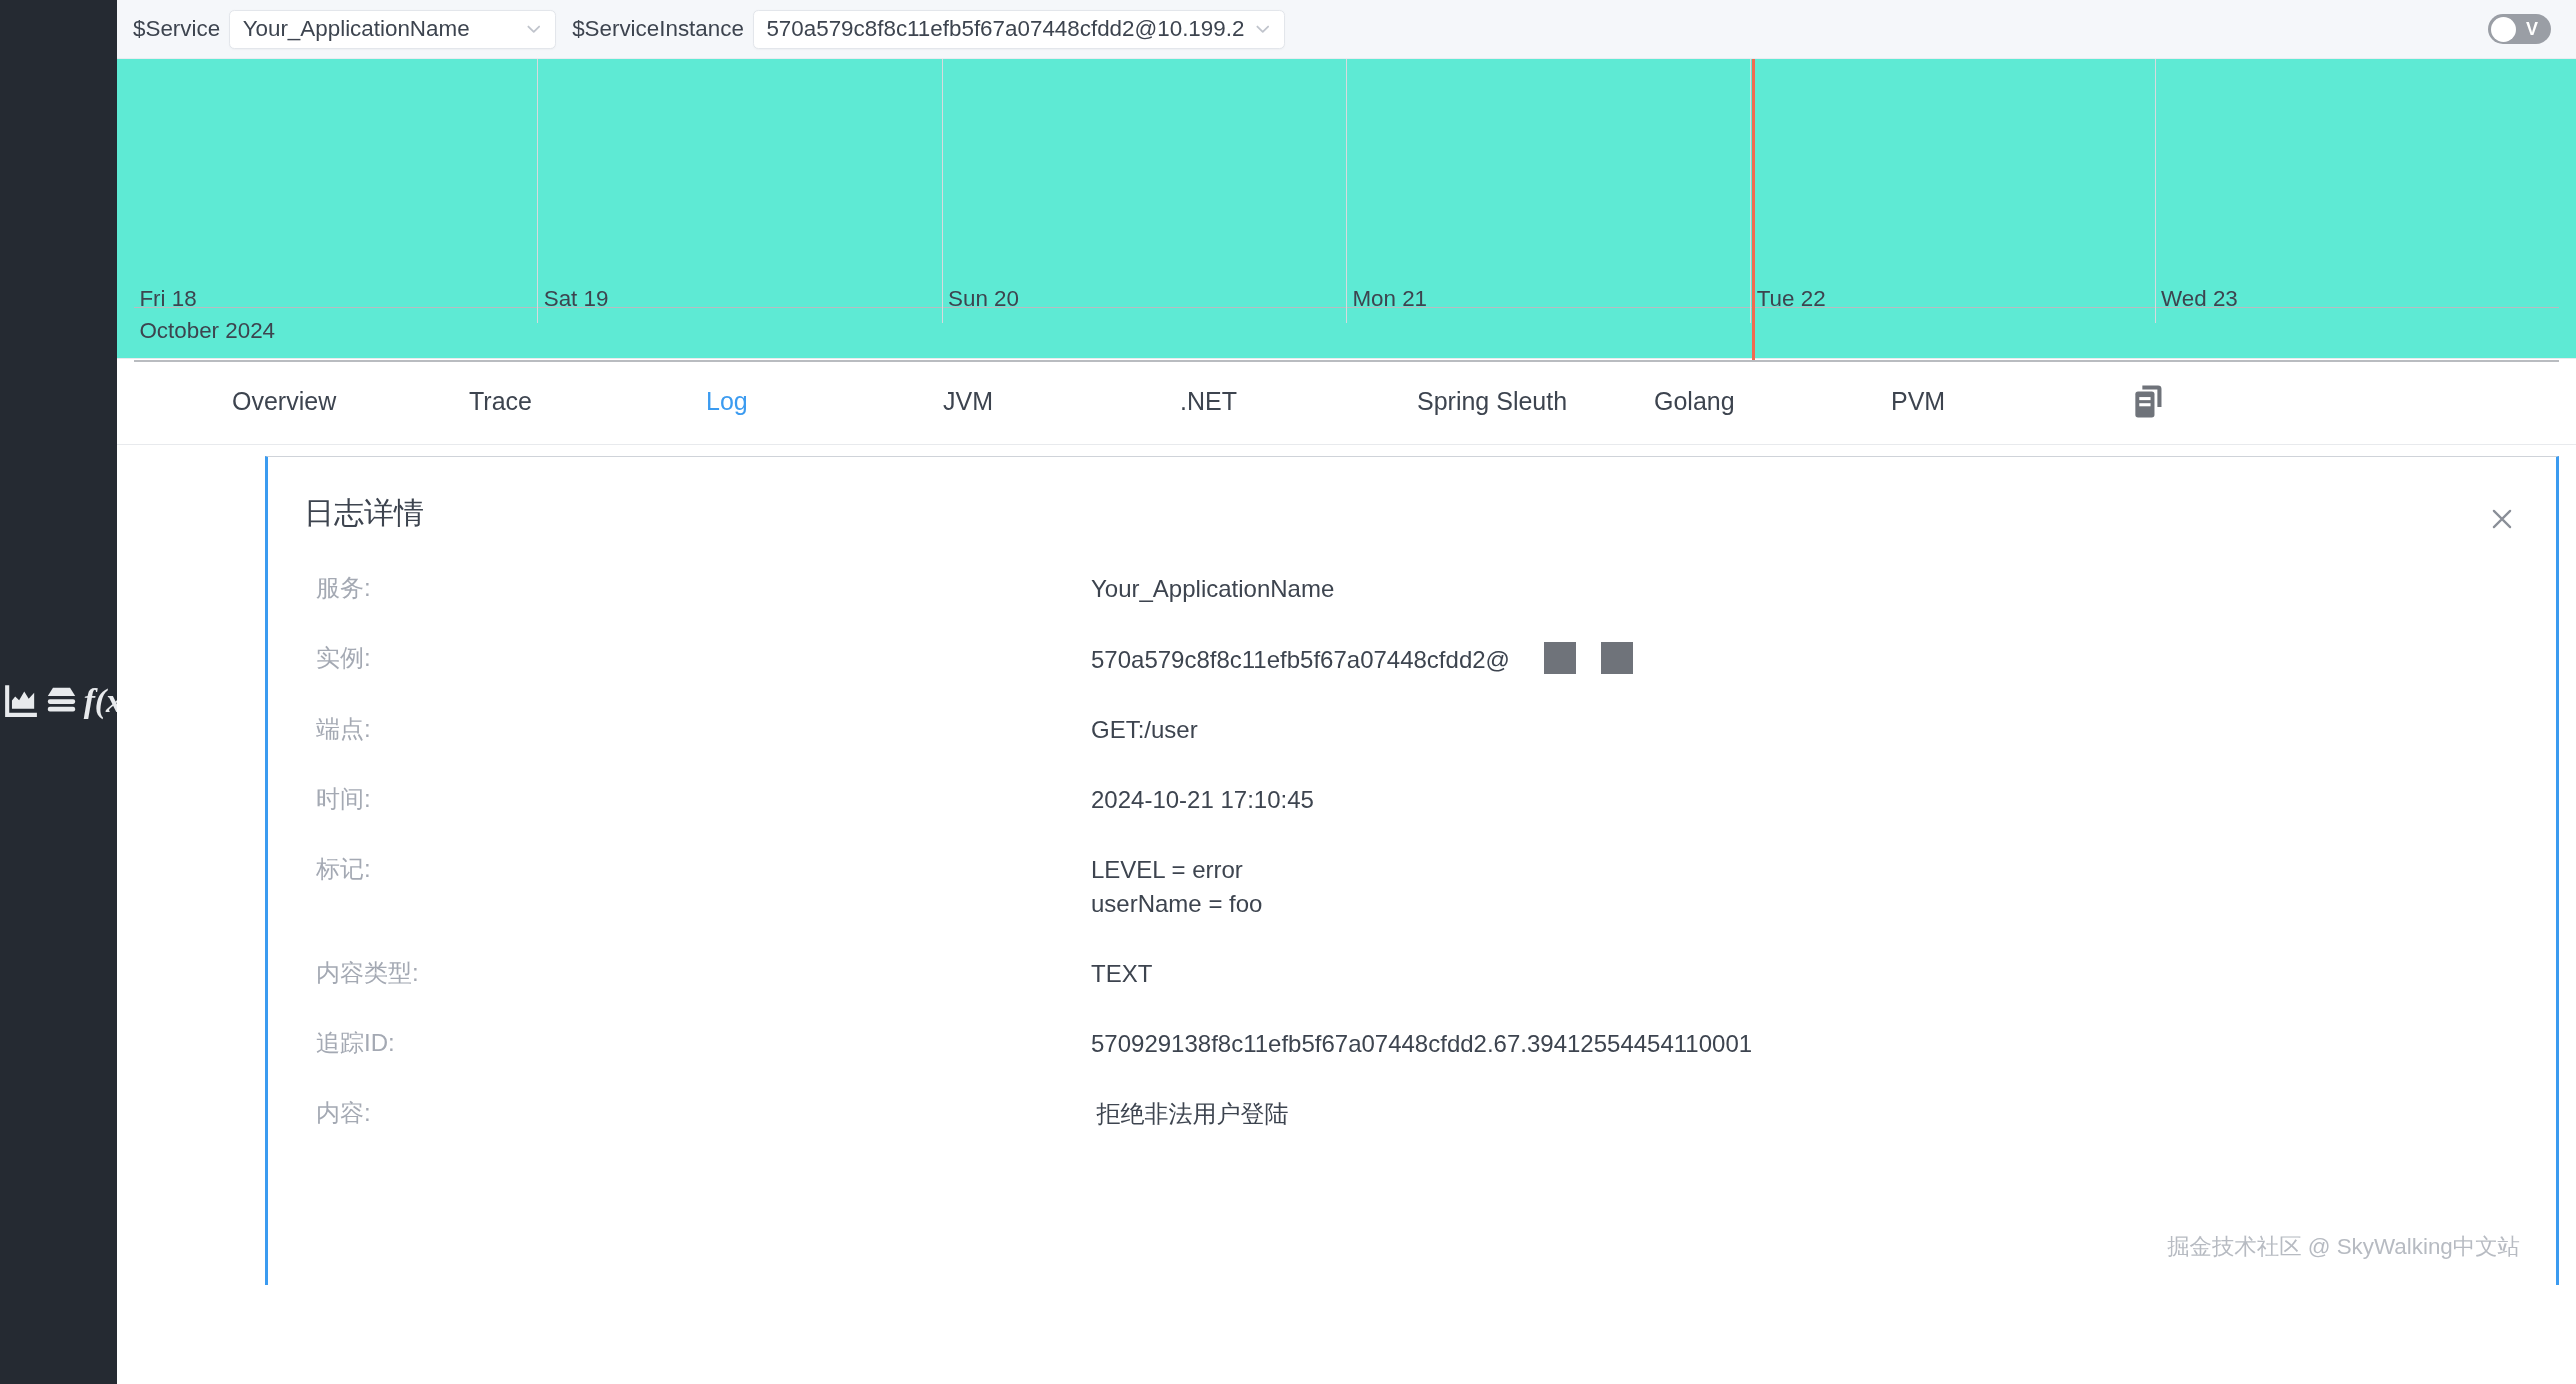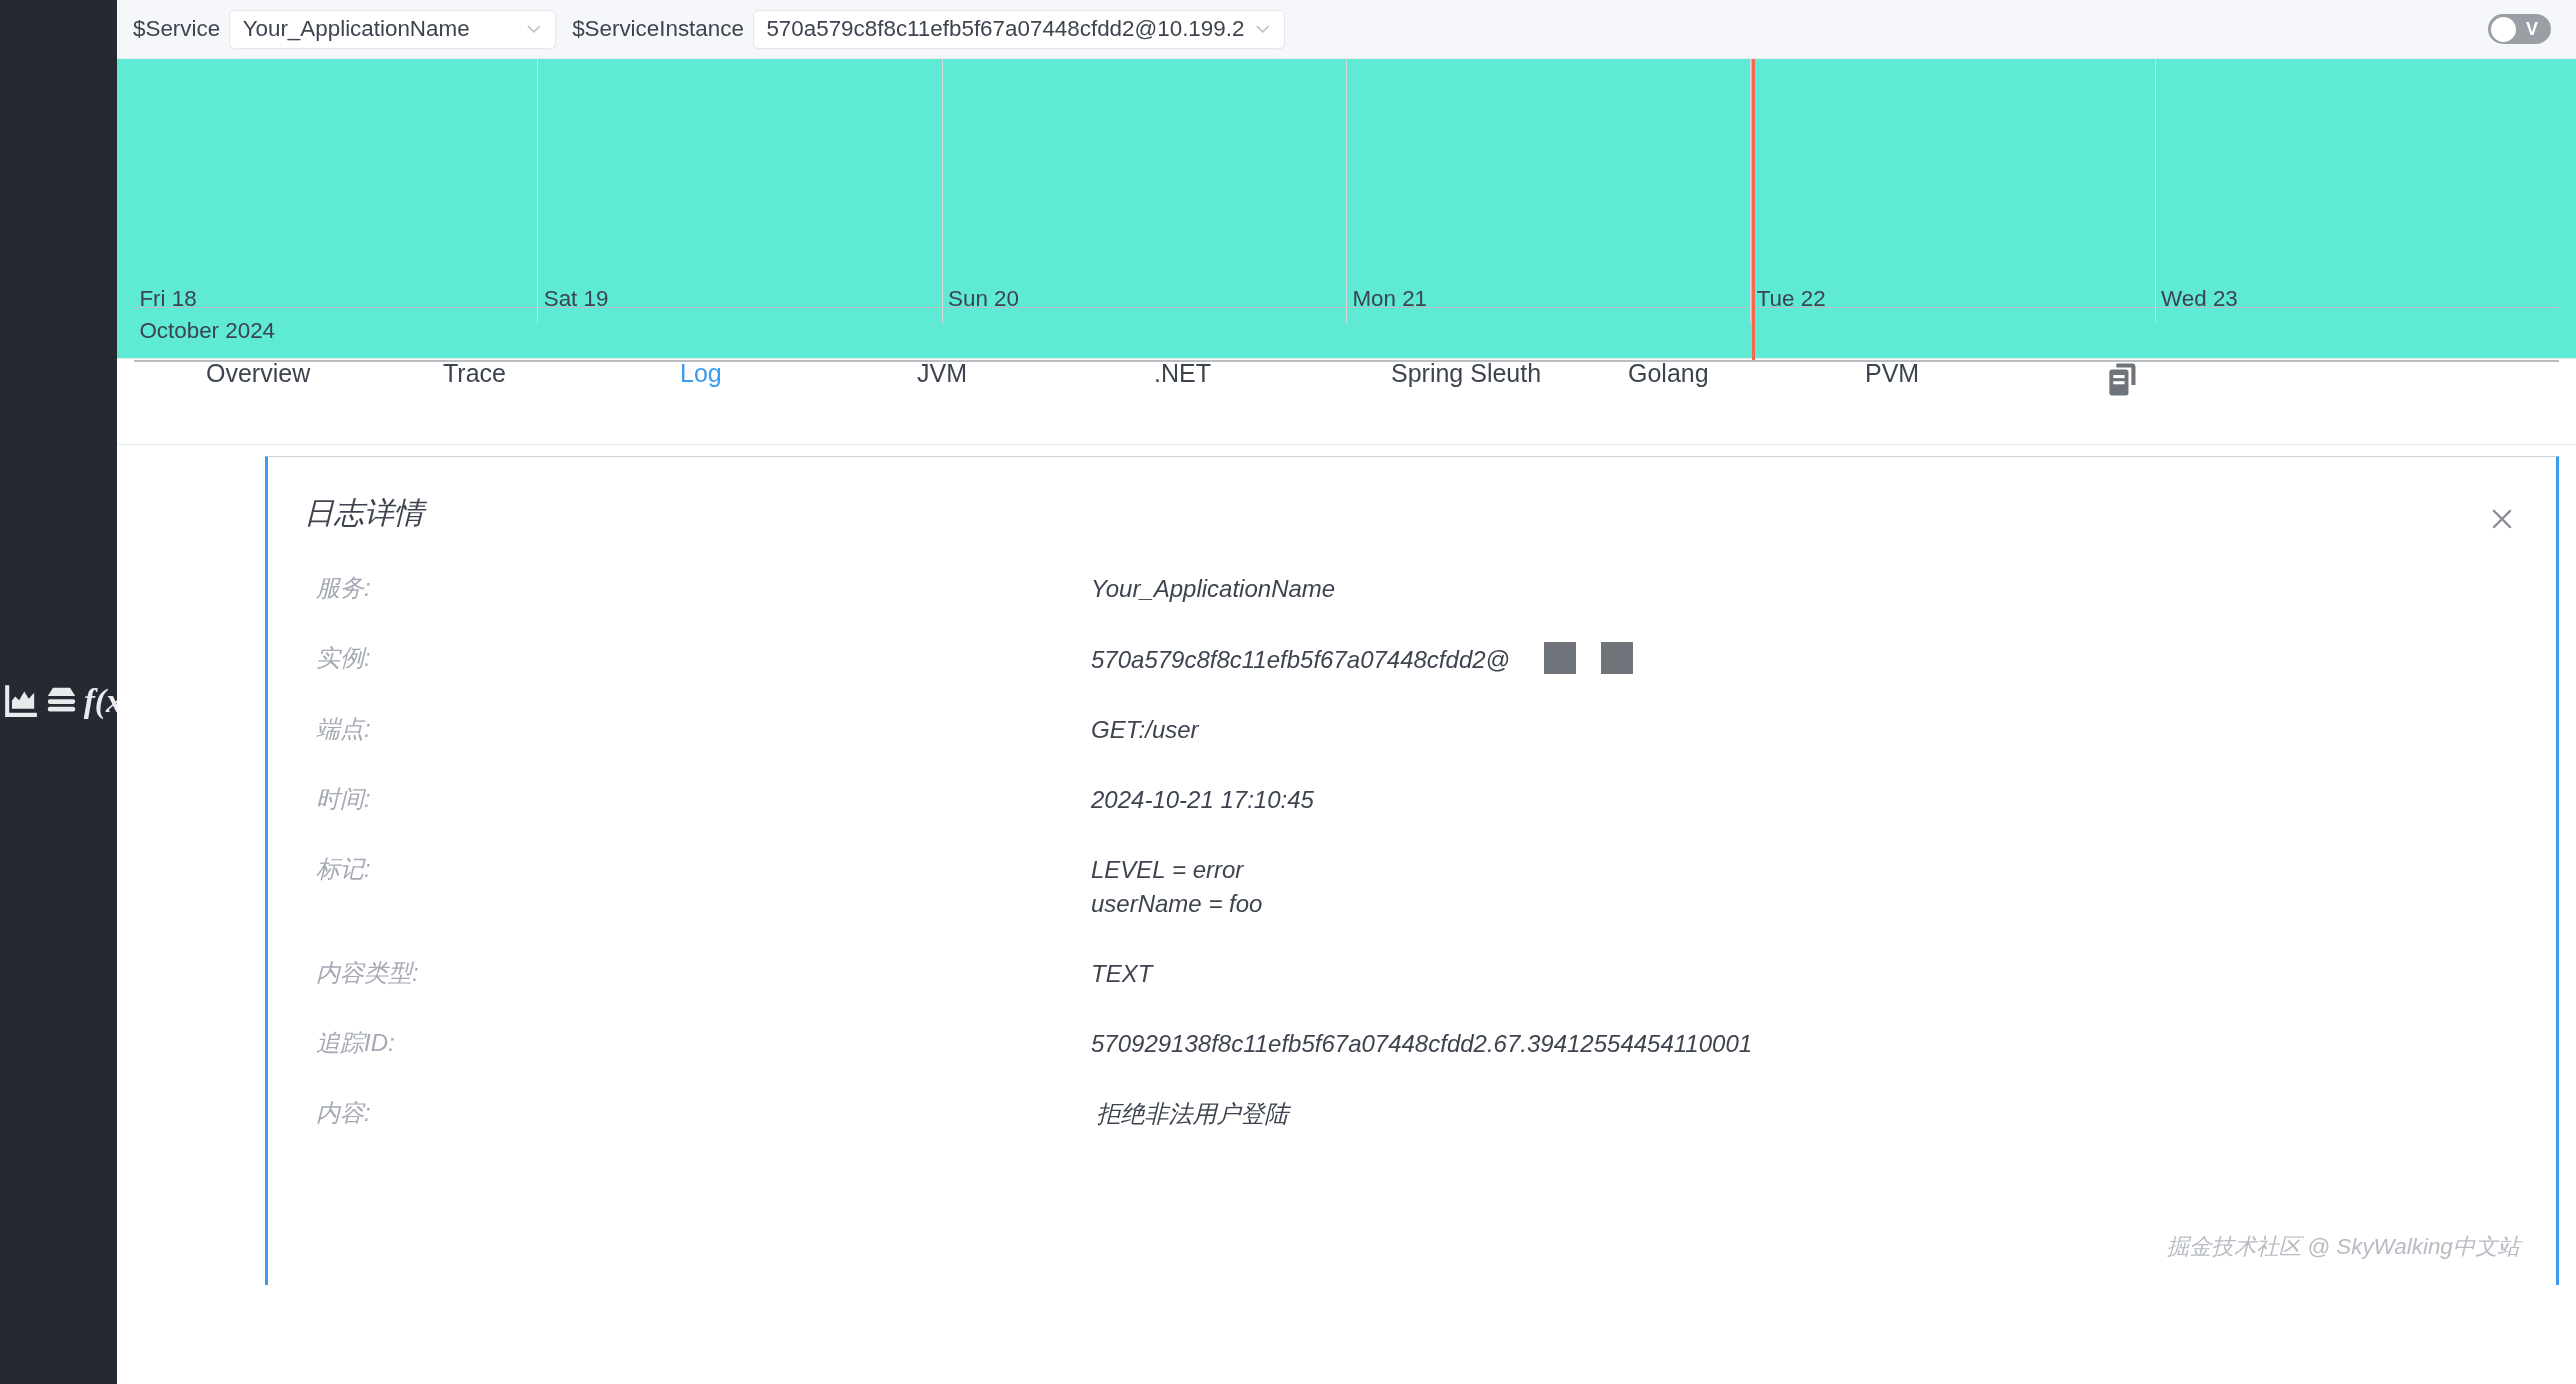--- a/index.html
+++ b/index.html
@@ -93,32 +93,32 @@
   .tl-bottomrule {
     position:absolute; left:17px; right:17px; top:301px; height:1.8px; background:#b9bcc0;
   }
   .tl-marker {
     position:absolute; top:54px; width:2.7px; background:#f06a50;
   }
 
   
   .tabs-wrap {
     background:#fff; height:86px; min-height:86px;
-    display:flex; align-items:flex-start; padding-left:89px;
+    display:flex; align-items:center; padding-left:115px;
     border-bottom:0.9px solid #e8eaed;
   }
   .tab {
     font-size:25px; color:#3d444f; margin-right:0; cursor:pointer;
     width:237px; text-align:left;
   }
   .tab.active { color:#3b9bf0; }
   .tab-icon { width:41px; height:41px; cursor:pointer; }
 
   
-  .panel-area { flex:1; background:#fff; padding:10.7px 17px 0 148px; position:relative; overflow:hidden;font-style:italic; }
+  .panel-area { flex:1; background:#fff; padding:10.7px 17px 0 148px; position:relative; overflow:hidden; }
   .panel {
     height:100%; background:#fff;
     border-left:3.6px solid #3b9bf0; border-right:3.6px solid #3b9bf0;
     border-top:0.9px solid #cfd3d9;
     position:relative; padding:36px 0 0 0;
   }
   .panel-title {
     font-size:30px; color:#3d444f; padding-left:36px; margin-bottom:38px; font-weight:400;
   }
   .panel-close {

